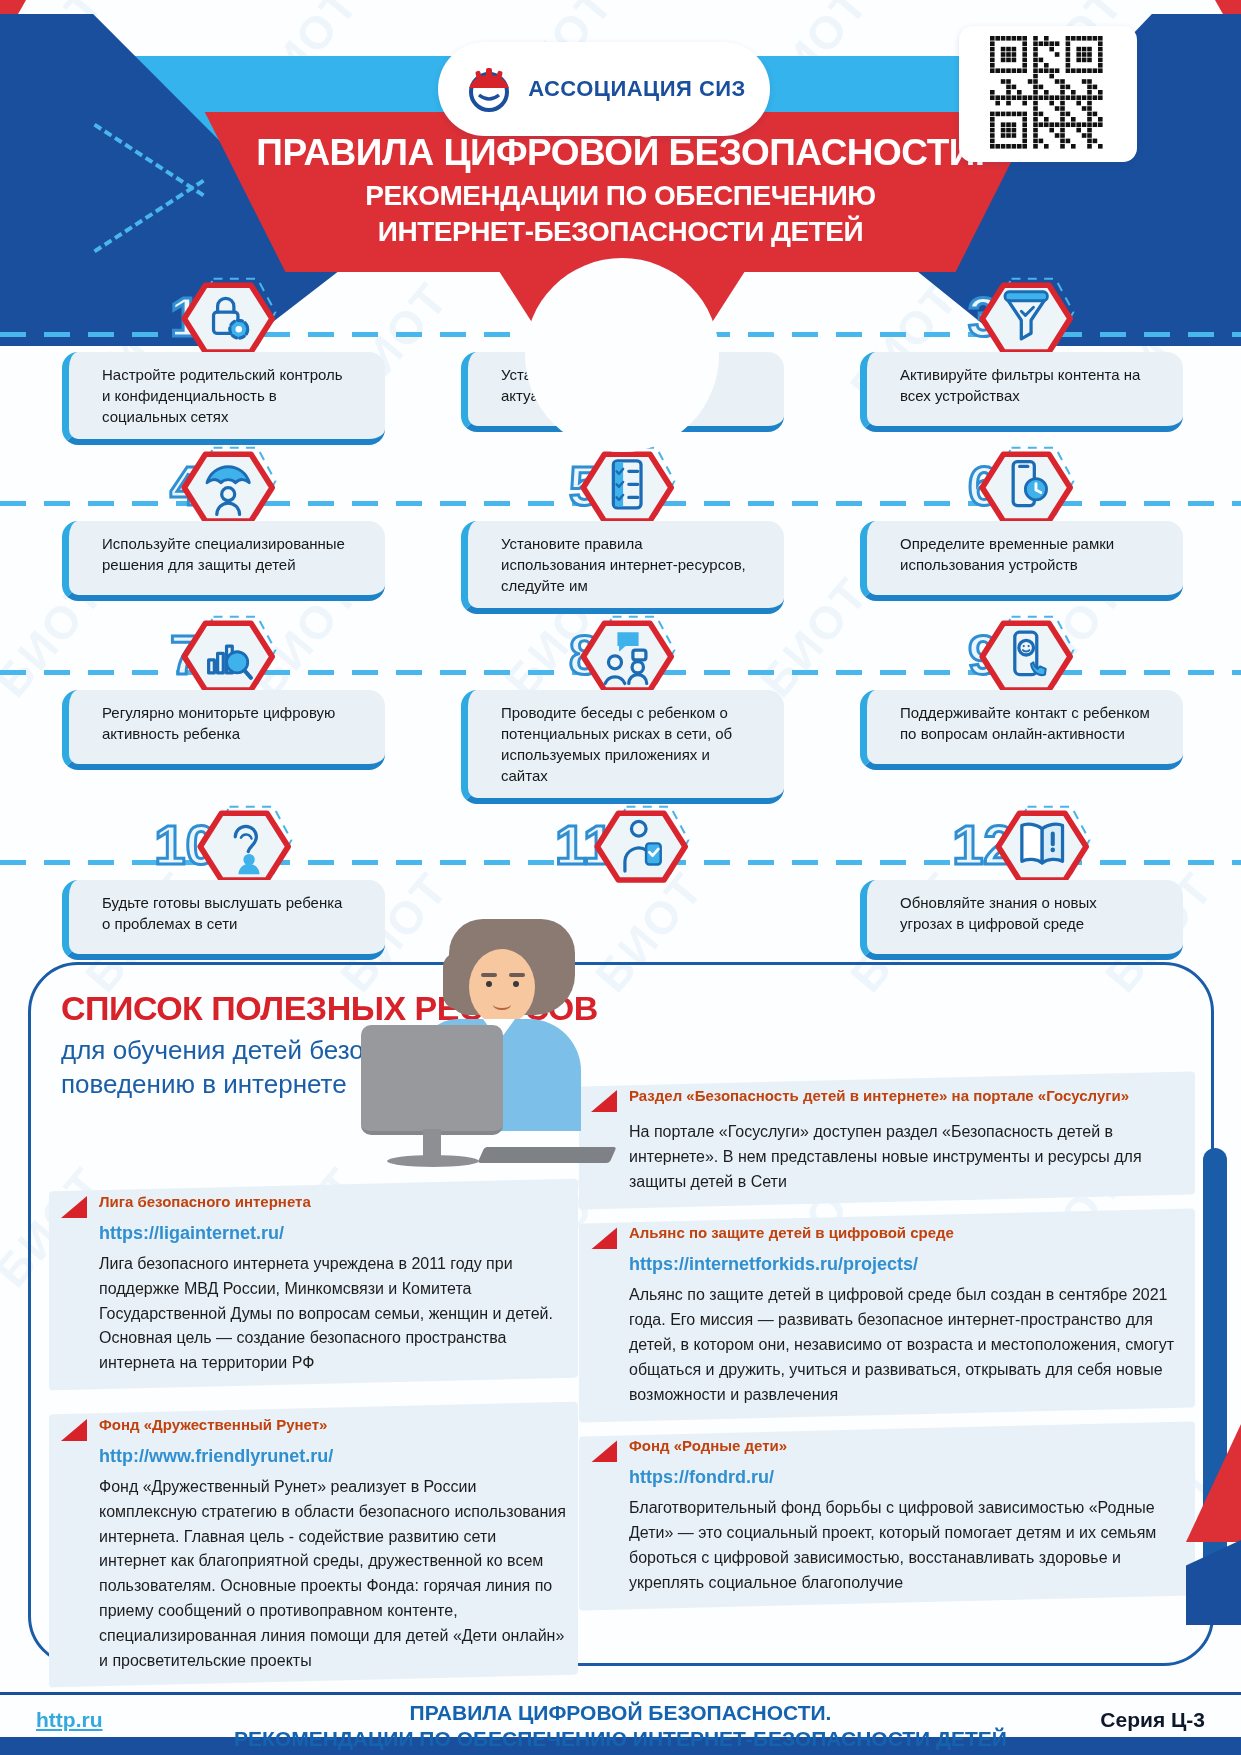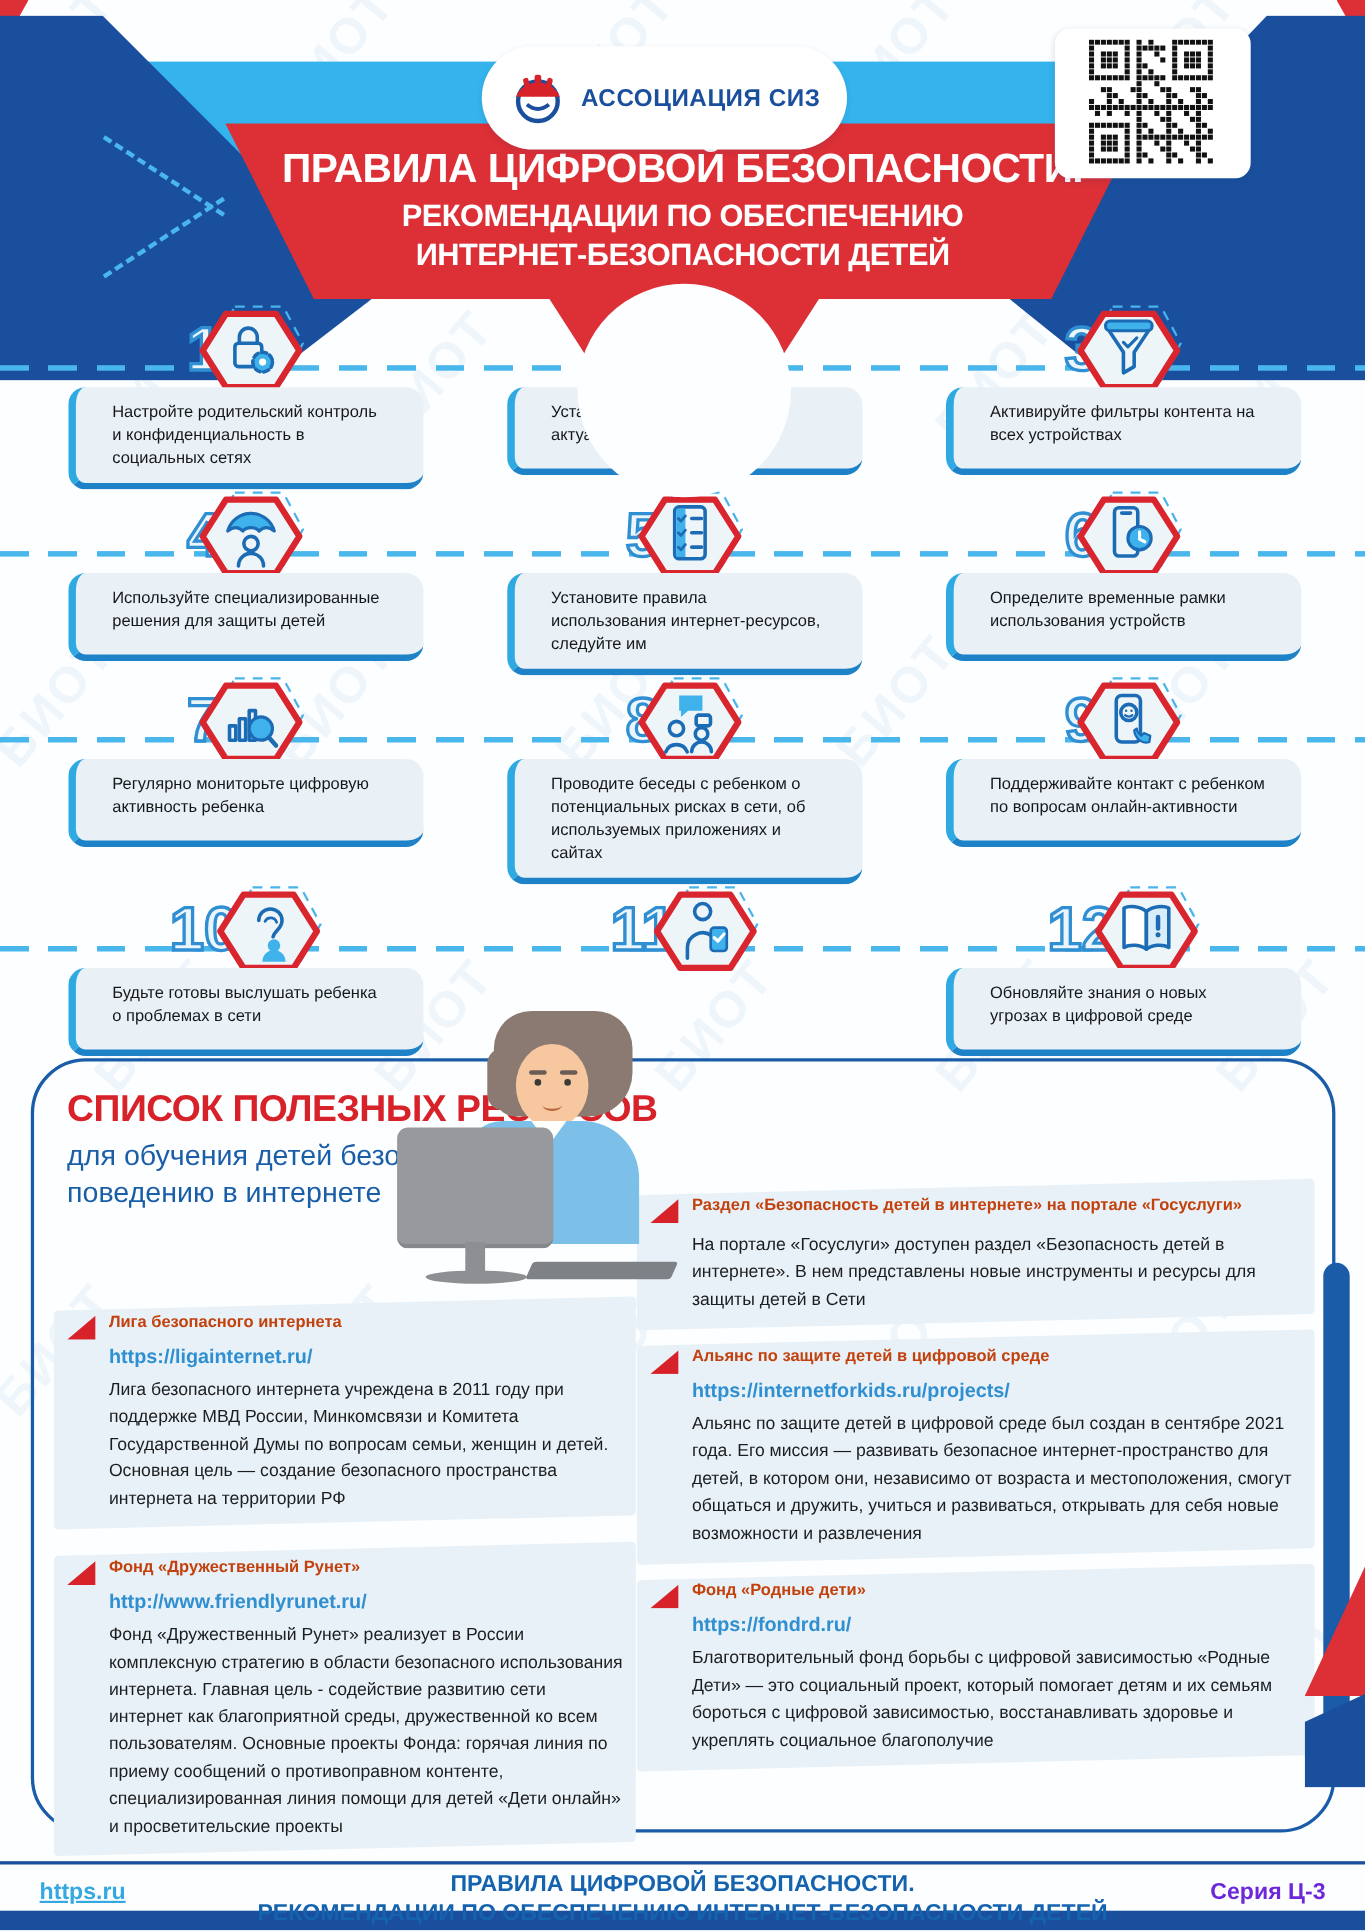--- a/index.html
+++ b/index.html
@@ -102,21 +102,21 @@
   .red-wedge{position:absolute;left:1186px;top:1424px;width:55px;height:118px;background:#dc2f36;
       clip-path:polygon(100% 0,100% 100%,0 100%);z-index:3;}
   .navy-wedge2{position:absolute;left:1186px;top:1540px;width:55px;height:85px;background:#1a4f9d;
       clip-path:polygon(0 30%,100% 0,100% 100%,0 100%);z-index:3;}
 
   
   .foot-line{position:absolute;left:0;top:1692px;width:100%;height:3px;background:#1a4f9d;}
   .foot-site{position:absolute;left:36px;top:1708px;color:#35a8e0;font-size:21px;font-weight:bold;z-index:2;}
   .foot-center{position:absolute;left:0;top:1700px;width:100%;text-align:center;color:#1563ae;
       font-size:21px;font-weight:800;line-height:1.25;z-index:1;}
-  .foot-series{position:absolute;right:36px;top:1708px;color:#6d28d9;font-size:21px;font-weight:bold;z-index:2;}
+  .foot-series{position:absolute;right:36px;top:1708px;color:#0f172a;font-size:21px;font-weight:bold;z-index:2;}
   .foot-bar{position:absolute;left:0;top:1737px;width:100%;height:18px;background:#1a4f9d;}
 </style>
 </head>
 <body>
 
 <div class="page">
   <div id="wm-layer">
       <span class="wm" style="left: -20px; top: 20px;">БИОТ</span>
       <span class="wm" style="left: 235px; top: 20px;">БИОТ</span>
       <span class="wm" style="left: 490px; top: 20px;">БИОТ</span>
@@ -744,20 +744,20 @@
       <p class="res-text">Благотворительный фонд борьбы с цифровой зависимостью «Родные Дети» — это социальный проект, который помогает детям и их семьям бороться с цифровой зависимостью, восстанавливать здоровье и укреплять социальное благополучие</p>
     </div>
   </div>
   </div>
 
   <div class="right-bar"></div>
   <div class="red-wedge"></div>
   <div class="navy-wedge2"></div>
 
   <div class="foot-line"></div>
-  <a class="foot-site" href="#">https.ru</a>
+  <a class="foot-site" href="#">http.ru</a>
   <div class="foot-center">
     <div>ПРАВИЛА ЦИФРОВОЙ БЕЗОПАСНОСТИ.</div>
     <div>РЕКОМЕНДАЦИИ ПО ОБЕСПЕЧЕНИЮ ИНТЕРНЕТ-БЕЗОПАСНОСТИ ДЕТЕЙ</div>
   </div>
   <div class="foot-series">Серия Ц-3</div>
   <div class="foot-bar"></div>
 </div>
 
 </body></html>

